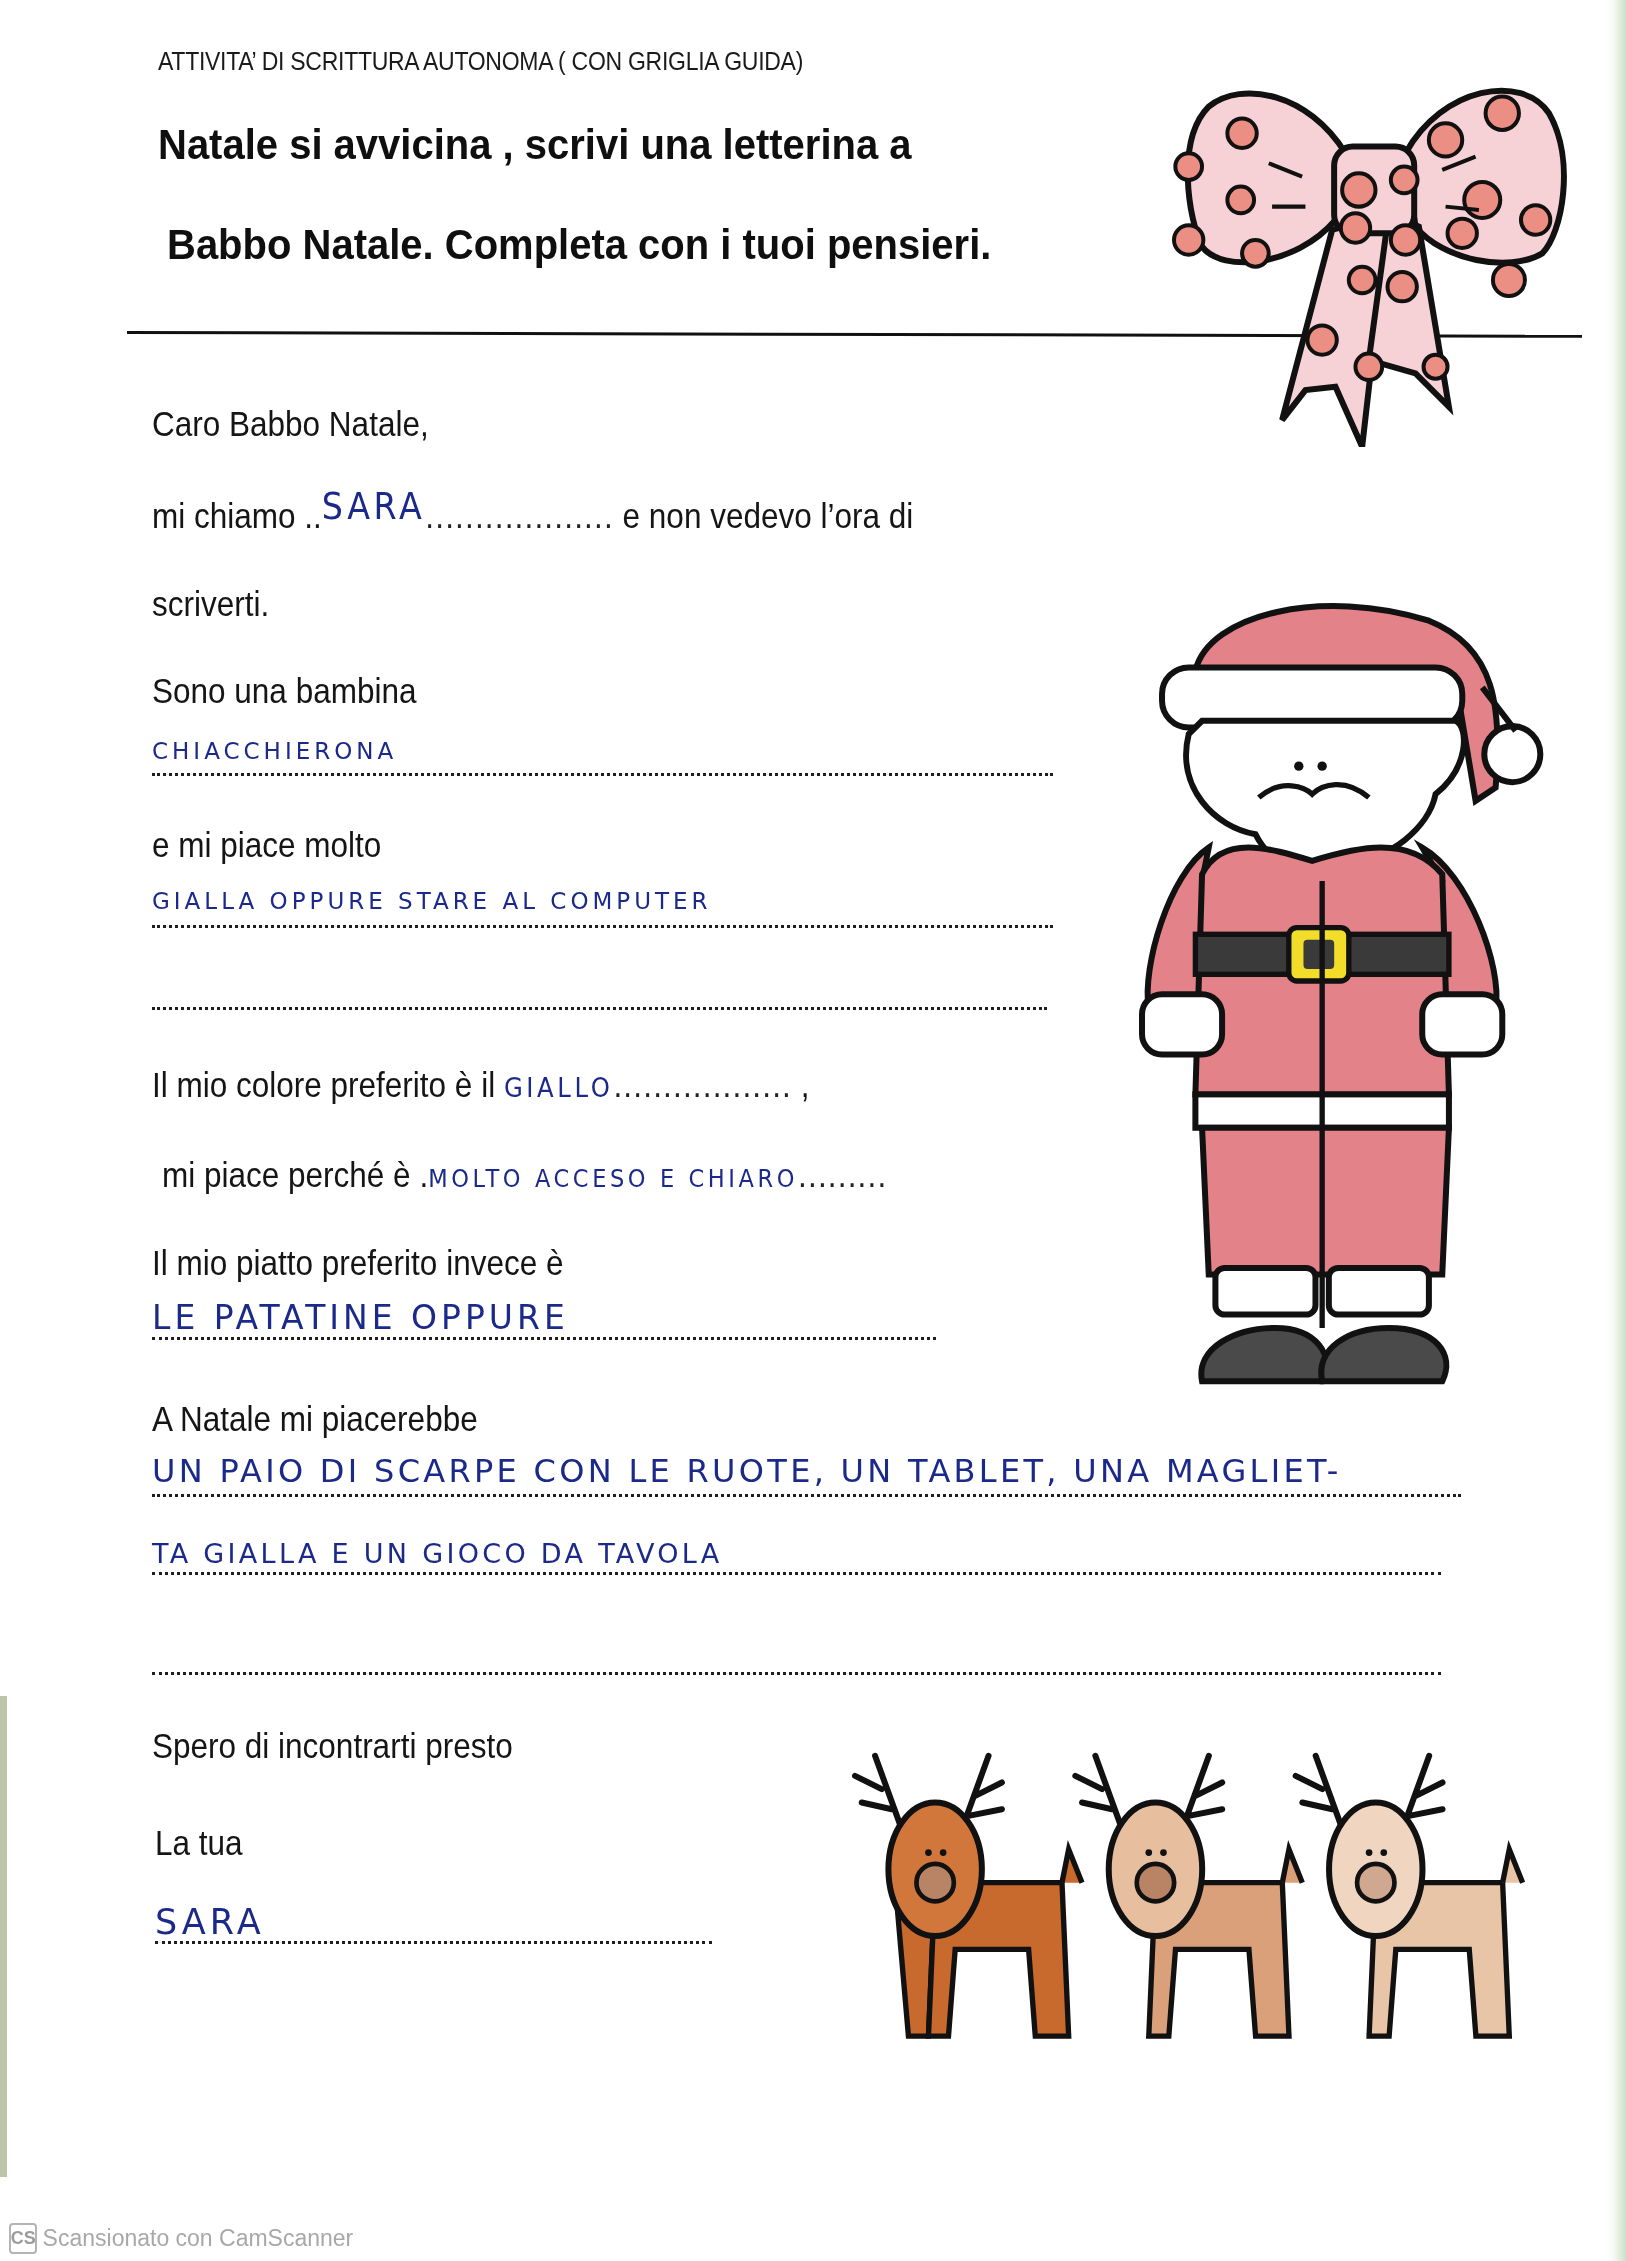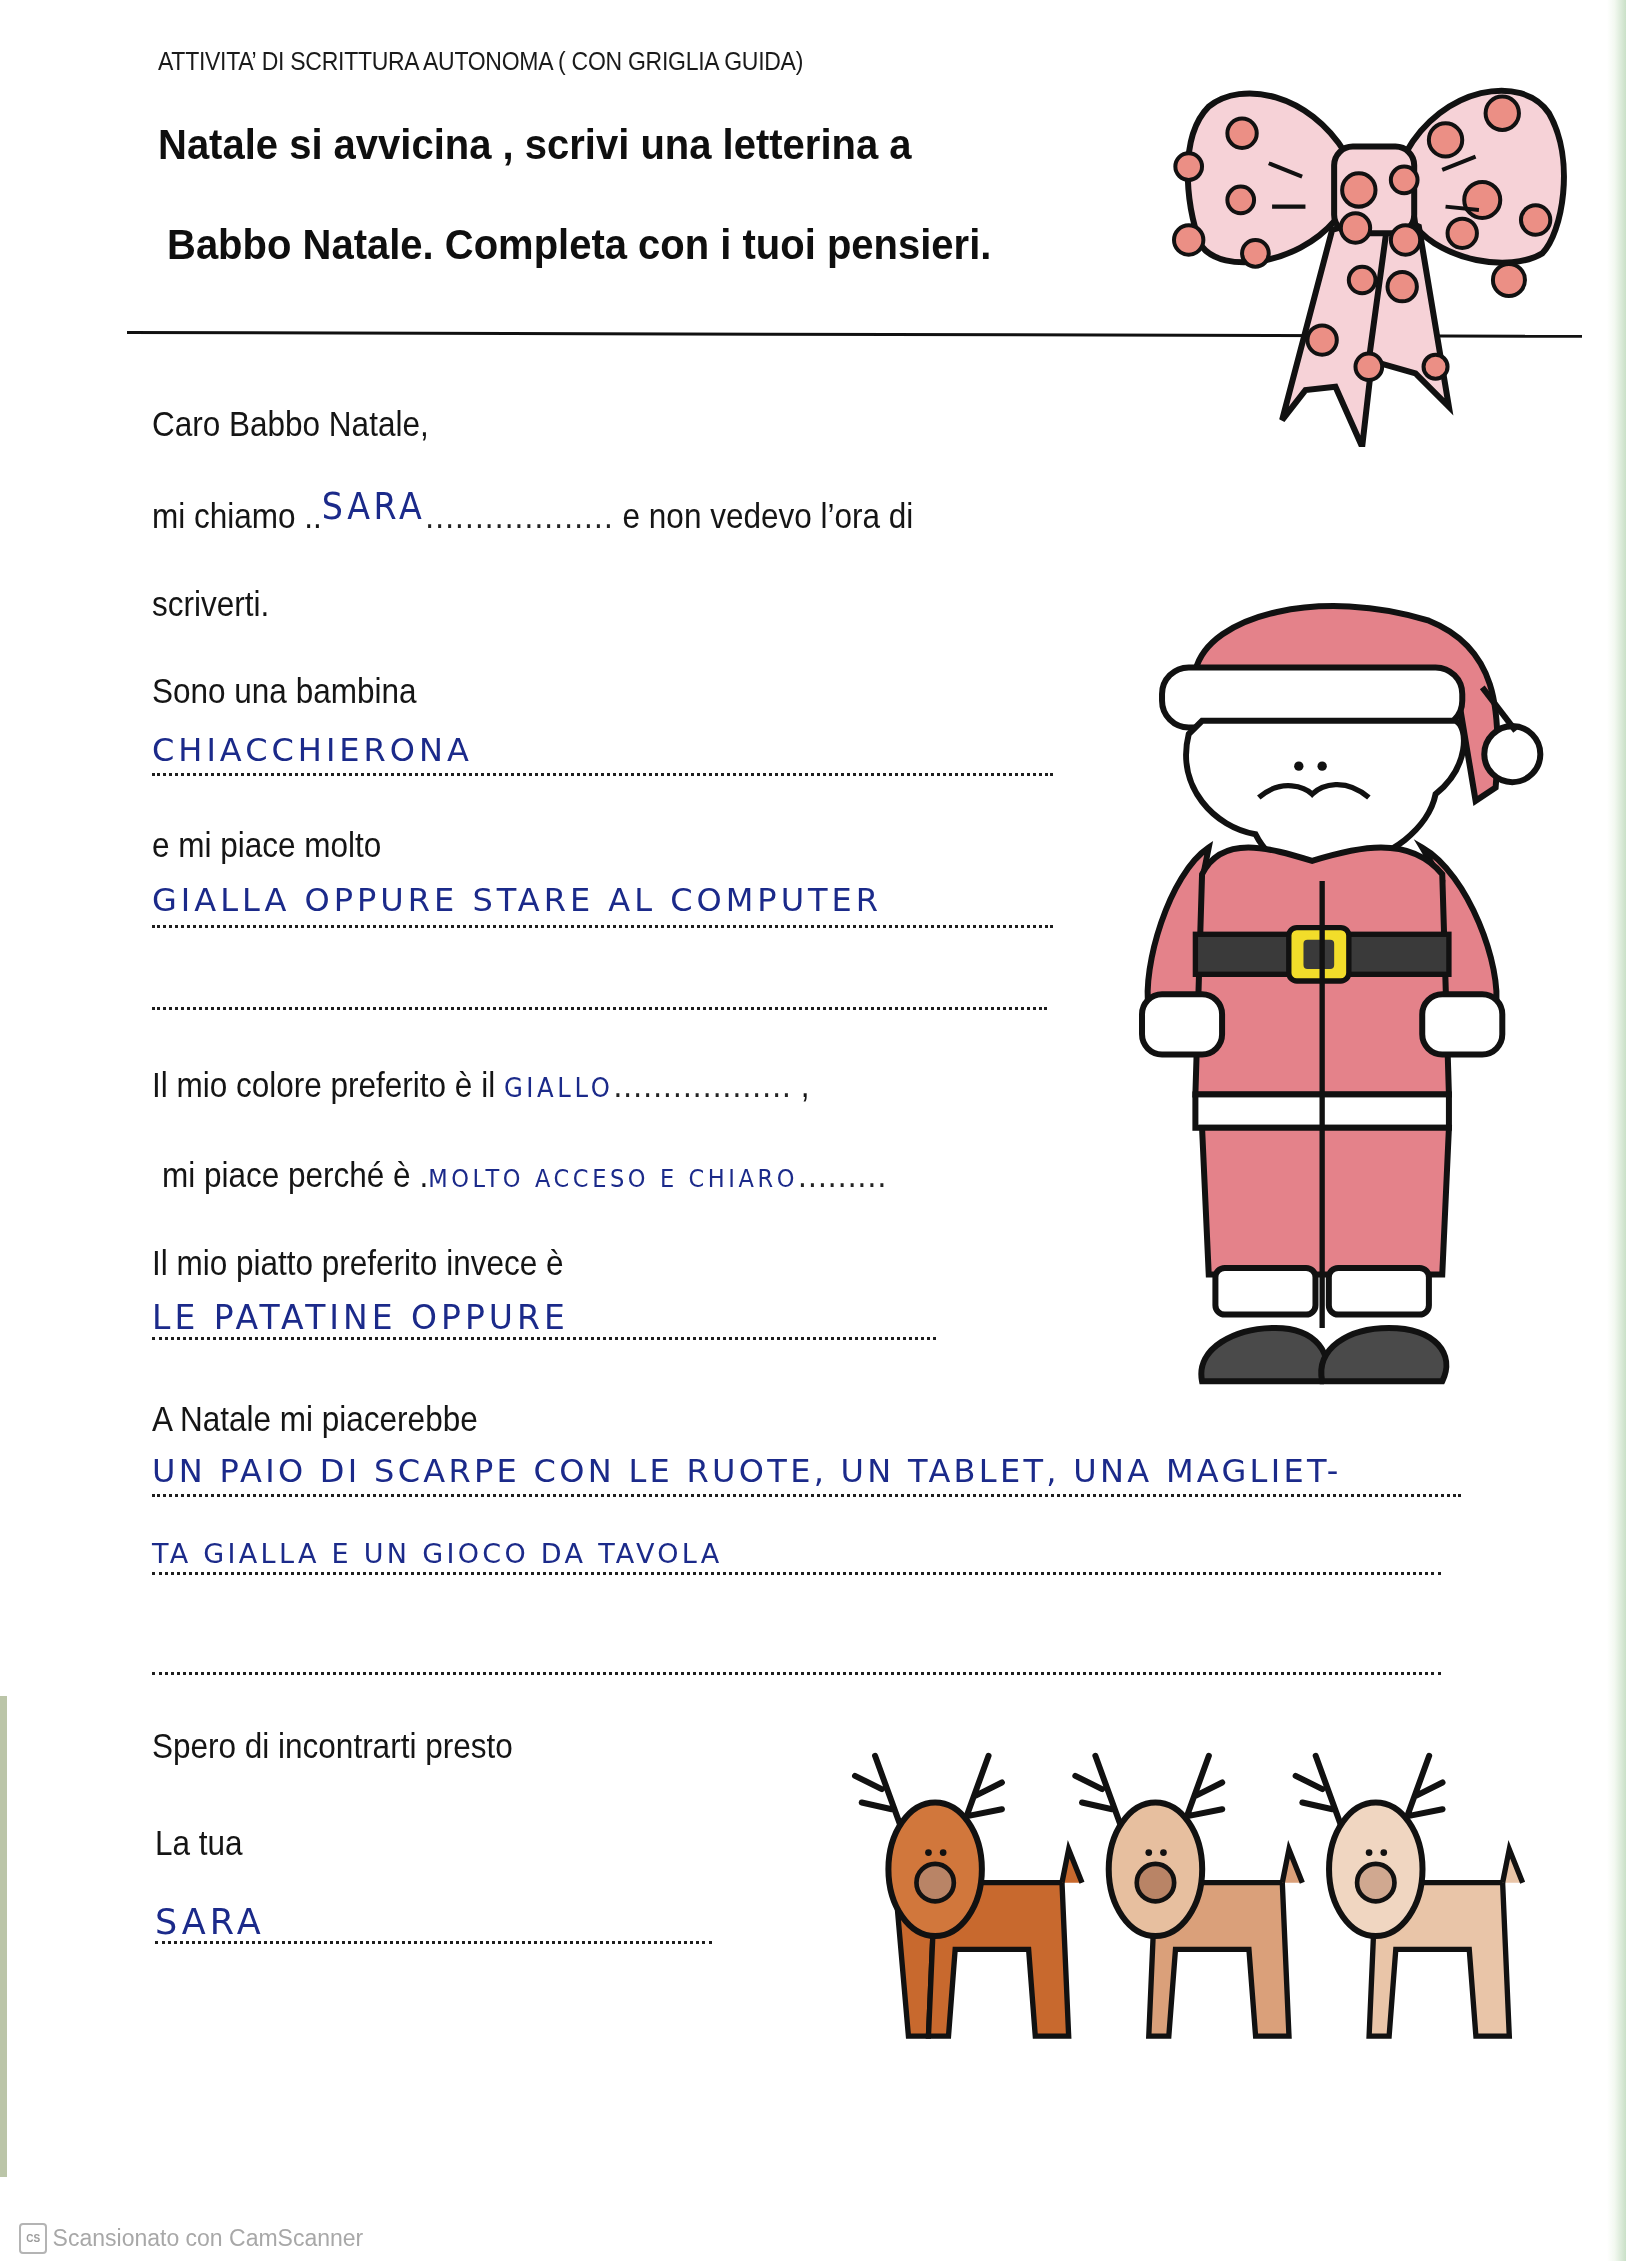--- a/index.html
+++ b/index.html
@@ -9,29 +9,29 @@
   .subtitle{left:158px;top:47px;font-size:25px;letter-spacing:-0.3px;
             transform:scaleX(0.92);transform-origin:left top;white-space:nowrap;color:#1a1a1a;}
   .title{font-weight:bold;font-size:43px;white-space:nowrap;color:#0f0f0f;
          transform:scaleX(0.93);transform-origin:left top;}
   .t1{left:158px;top:120px;}
   .t2{left:167px;top:220px;}
   .rule{left:127px;top:331px;width:1455px;height:2.7px;background:#111;
         transform:rotate(0.15deg);transform-origin:left;}
   .line{font-size:35px;white-space:nowrap;color:#151515;
         transform:scaleX(0.9);transform-origin:left top;}
-  .hand{font-family:"DejaVu Sans",sans-serif;color:#1b2a8a;font-size:32px;
+  .hand{font-family:"DejaVu Sans",sans-serif;color:#1b2a8a;font-size:23px;
         letter-spacing:4px;}
   .dots{color:#222;letter-spacing:1.3px;}
   .fillrow{position:absolute;white-space:nowrap;font-size:31px;}
   .fillrow .hand{position:relative;top:-6.7px;}
   .dotline{position:absolute;height:0;border-bottom:3.3px dotted #1e1e1e;}
   .footer{left:9.3px;top:2223px;font-size:23px;color:#a8a8a8;display:flex;align-items:center;gap:5.3px;}
   .cs-badge{width:24px;height:27px;border:2px solid #b4b4b4;border-radius:4px;
-            font-size:10px;font-weight:bold;color:#9c9c9c;display:flex;align-items:center;justify-content:center;margin-left:10px;}
+            font-size:18px;font-weight:bold;color:#9c9c9c;display:flex;align-items:center;justify-content:center;}
   .edge-r{right:0;top:0;width:18.7px;height:2261px;
           background:linear-gradient(90deg,#ffffff 0%,#e8f3e4 40%,#9ec79a 100%);opacity:0.55;}
   .edge-l{left:0;top:1696px;width:6.7px;height:481px;background:#8e9f6e;opacity:0.6;}
 </style>
 </head>
 <body>
 
 <div class="abs edge-r"></div>
 <div class="abs edge-l"></div>
 

